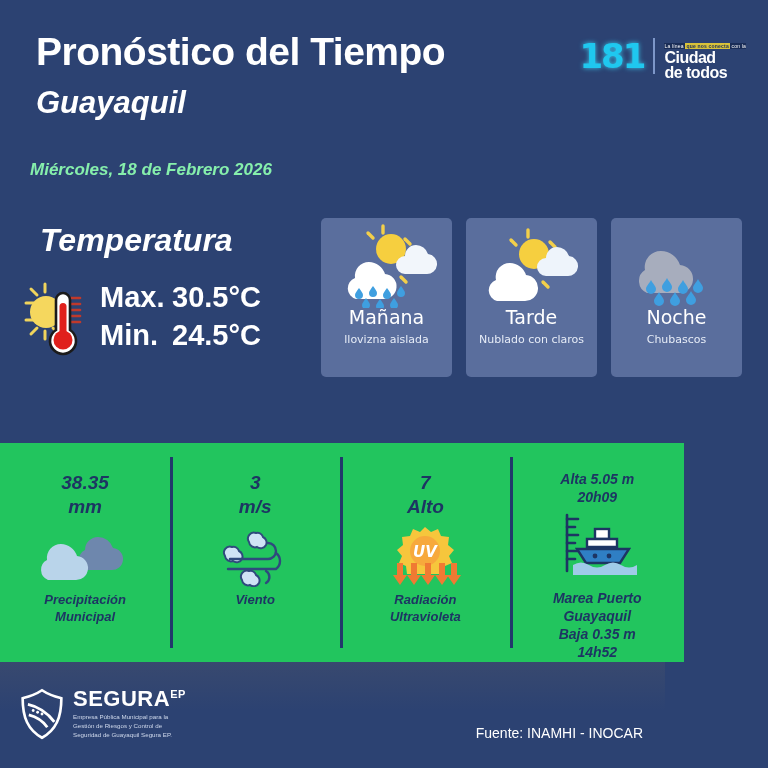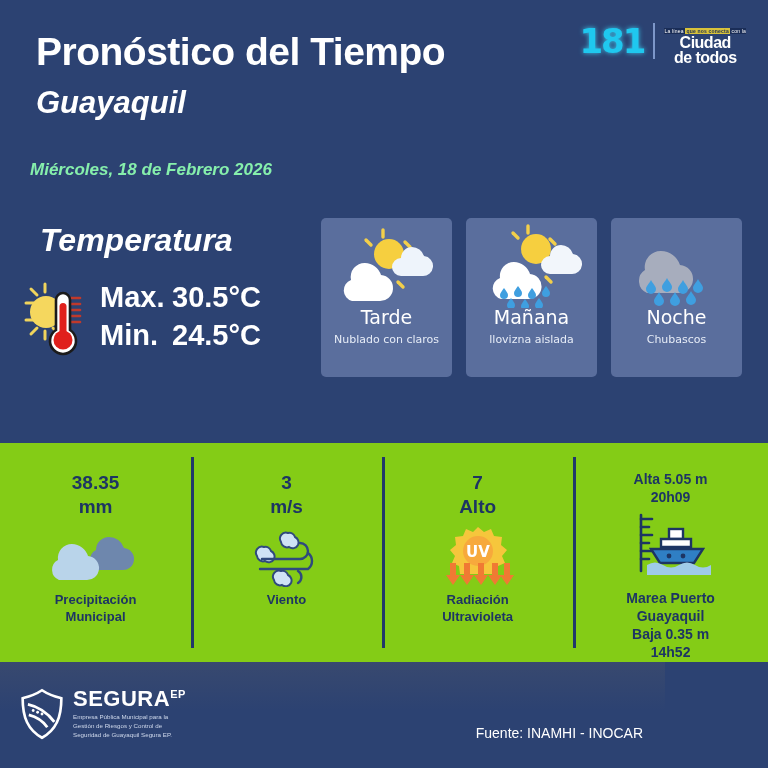--- a/index.html
+++ b/index.html
@@ -12,21 +12,21 @@
   }
   .page{position:relative;width:768px;height:768px;padding-left:43px;}
 
   
   .hero{position:absolute;left:0;top:0;width:768px;height:443px;background:#2c4272;}
   .title{position:absolute;left:36px;top:30px;color:#fff;font-size:39px;font-weight:bold;letter-spacing:-0.5px;}
   .subtitle{position:absolute;left:36px;top:85px;color:#fff;font-size:31px;font-weight:bold;font-style:italic;}
   .datebar{position:absolute;left:30px;top:160px;color:#86efac;font-size:17px;font-weight:bold;font-style:italic;}
 
   
-  .logo{position:absolute;right:22px;top:16px;display:flex;align-items:center;gap:9px;text-align:center;}
+  .logo{position:absolute;right:22px;top:31px;display:flex;align-items:center;gap:9px;}
   .logo-181{font-size:34px;font-weight:bold;color:#1fc8ef;letter-spacing:-2px;
             text-shadow:0 0 5px rgba(60,220,255,.85);font-family:"DejaVu Sans", sans-serif;}
   .logo-div{width:2px;height:36px;background:#7d97c9;}
   .logo-right{display:flex;flex-direction:column;gap:2px;margin-top:12px;}
   .logo-tag{font-size:5px;color:#fff;background:#1a2d57;letter-spacing:.2px;white-space:nowrap;}
   .logo-tag b{background:#d8c23a;color:#1a2d57;padding:0 1px;}
   .logo-ciudad{font-size:16px;font-weight:bold;color:#fff;line-height:.92;letter-spacing:-0.5px;}
   .logo-ciudad span{display:block;}
 
   
@@ -38,21 +38,21 @@
 
   
   .cards{position:absolute;left:321px;top:218px;display:flex;gap:14px;}
   .card{width:131px;height:159px;background:#5a6e9d;border-radius:5px;
         display:flex;flex-direction:column;align-items:center;}
   .card-ico{height:86px;display:flex;align-items:center;justify-content:center;margin-top:4px;}
   .card-name{color:#fff;font-size:19px;margin-top:-2px;font-family:"DejaVu Sans", sans-serif;}
   .card-desc{color:#e6ecf7;font-size:11px;margin-top:5px;font-family:"DejaVu Sans", sans-serif;text-align:center;padding:0 4px;}
 
   
-  .panel{position:absolute;left:0;top:443px;width:768px;height:219px;background:#84cc16;display:flex;}
+  .panel{position:absolute;left:0;top:443px;width:684px;height:219px;background:#22c55e;display:flex;font-style:italic;}
   .cell{flex:1;position:relative;display:flex;flex-direction:column;align-items:center;}
   .sep{position:absolute;left:0;top:14px;width:3px;height:191px;background:#21386b;}
   .cell-val{color:#1d3563;font-weight:bold;font-size:19px;text-align:center;line-height:1.28;margin-top:28px;}
   .cell-ico{height:64px;display:flex;align-items:center;justify-content:center;margin-top:4px;}
   .cell-lbl{color:#1d3563;font-weight:bold;font-size:13px;text-align:center;line-height:1.3;margin-top:4px;}
   .tide{flex:1.02;}
   .tide .cell-val{font-size:14px;}
   .tide .cell-lbl{font-size:14px;}
   .tide .cell-ico{height:76px;margin-top:2px;}
 
@@ -126,39 +126,20 @@
         <span>24.5°C</span>
       </div>
     </div>
 
     <div class="cards">
 
       <div class="card">
         <div class="card-ico">
           <svg viewBox="0 0 104 86" width="104" height="86">
             <g stroke="#f3cf4a" stroke-width="3.4" stroke-linecap="round">
-              <line x1="48" y1="8" x2="48" y2="15"></line>
-              <line x1="31" y1="18" x2="36" y2="23"></line>
-              <line x1="70" y1="20" x2="75" y2="25"></line>
-              <line x1="72" y1="46" x2="78" y2="46"></line>
-              <line x1="63" y1="60" x2="68" y2="65"></line>
-            </g>
-            <circle cx="54" cy="32" r="15" fill="#f6cf3f"></circle>
-            <path d="M66 36 a11 11 0 0 1 11 -11 a13 13 0 0 1 12 9 a10 10 0 0 1 -2 20 h-21 a9 9 0 0 1 0 -18z" fill="#eef4fb"></path>
-            <path d="M16 58 a14 14 0 0 1 14 -17 a17 17 0 0 1 16 12 a12 12 0 0 1 -2 26 h-27 a11 11 0 0 1 -1 -21z" fill="#ffffff"></path>
-          </svg>
-        </div>
-        <div class="card-name">Tarde</div>
-        <div class="card-desc">Nublado con claros</div>
-      </div>
-
-      <div class="card">
-        <div class="card-ico">
-          <svg viewBox="0 0 104 86" width="104" height="86">
-            <g stroke="#f3cf4a" stroke-width="3.4" stroke-linecap="round">
               <line x1="48" y1="4" x2="48" y2="11"></line>
               <line x1="33" y1="11" x2="38" y2="16"></line>
               <line x1="70" y1="17" x2="75" y2="22"></line>
               <line x1="74" y1="42" x2="80" y2="42"></line>
               <line x1="66" y1="55" x2="71" y2="60"></line>
             </g>
             <circle cx="56" cy="27" r="15" fill="#f6cf3f"></circle>
             <path d="M70 34 a11 11 0 0 1 11 -11 a13 13 0 0 1 12 9 a10 10 0 0 1 -2 20 h-21 a9 9 0 0 1 0 -18z" fill="#f2f6fb"></path>
             <path d="M20 56 a14 14 0 0 1 14 -16 a17 17 0 0 1 16 12 a12 12 0 0 1 -2 25 h-27 a11 11 0 0 1 -1 -21z" fill="#ffffff"></path>
             <g fill="#3f9fe0">
@@ -172,20 +153,39 @@
             </g>
           </svg>
         </div>
         <div class="card-name">Mañana</div>
         <div class="card-desc">llovizna aislada</div>
       </div>
 
       <div class="card">
         <div class="card-ico">
           <svg viewBox="0 0 104 86" width="104" height="86">
+            <g stroke="#f3cf4a" stroke-width="3.4" stroke-linecap="round">
+              <line x1="48" y1="8" x2="48" y2="15"></line>
+              <line x1="31" y1="18" x2="36" y2="23"></line>
+              <line x1="70" y1="20" x2="75" y2="25"></line>
+              <line x1="72" y1="46" x2="78" y2="46"></line>
+              <line x1="63" y1="60" x2="68" y2="65"></line>
+            </g>
+            <circle cx="54" cy="32" r="15" fill="#f6cf3f"></circle>
+            <path d="M66 36 a11 11 0 0 1 11 -11 a13 13 0 0 1 12 9 a10 10 0 0 1 -2 20 h-21 a9 9 0 0 1 0 -18z" fill="#eef4fb"></path>
+            <path d="M16 58 a14 14 0 0 1 14 -17 a17 17 0 0 1 16 12 a12 12 0 0 1 -2 26 h-27 a11 11 0 0 1 -1 -21z" fill="#ffffff"></path>
+          </svg>
+        </div>
+        <div class="card-name">Tarde</div>
+        <div class="card-desc">Nublado con claros</div>
+      </div>
+
+      <div class="card">
+        <div class="card-ico">
+          <svg viewBox="0 0 104 86" width="104" height="86">
             <path d="M20 48 a16 16 0 0 1 16 -19 a20 20 0 0 1 19 14 a13 13 0 0 1 -2 28 h-31 a13 13 0 0 1 -2 -23z" fill="#a7adbd"></path>
             <g fill="#3f9fe0">
               <path d="M26 58 c2 4 5 6 5 9 a5 5 0 0 1 -10 0 c0 -3 3 -5 5 -9z"></path>
               <path d="M42 56 c2 4 5 6 5 9 a5 5 0 0 1 -10 0 c0 -3 3 -5 5 -9z"></path>
               <path d="M58 58 c2 4 5 6 5 9 a5 5 0 0 1 -10 0 c0 -3 3 -5 5 -9z"></path>
               <path d="M73 57 c2 4 5 6 5 9 a5 5 0 0 1 -10 0 c0 -3 3 -5 5 -9z"></path>
               <path d="M34 70 c2 4 5 6 5 9 a5 5 0 0 1 -10 0 c0 -3 3 -5 5 -9z"></path>
               <path d="M50 70 c2 4 5 6 5 9 a5 5 0 0 1 -10 0 c0 -3 3 -5 5 -9z"></path>
               <path d="M66 69 c2 4 5 6 5 9 a5 5 0 0 1 -10 0 c0 -3 3 -5 5 -9z"></path>
             </g>

